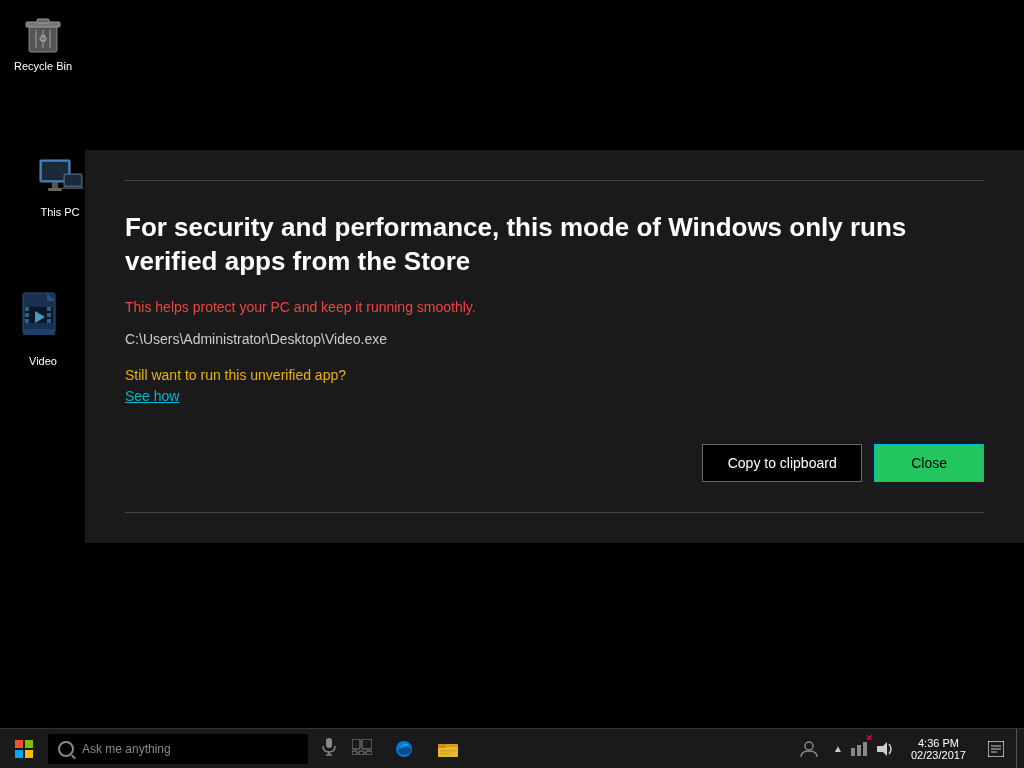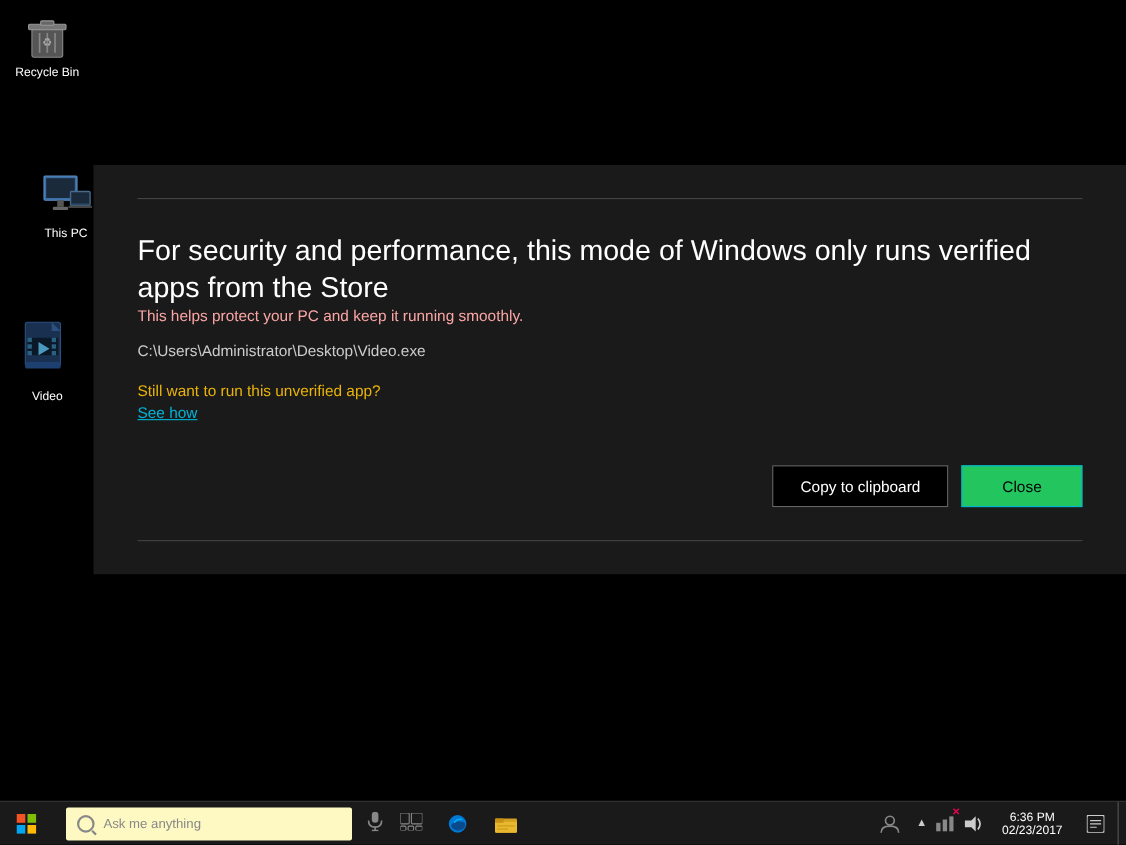--- a/index.html
+++ b/index.html
@@ -64,28 +64,29 @@
     }
 
     .dialog-top-line {
       height: 1px;
       background: #444;
       margin-bottom: 30px;
     }
 
     .dialog-title {
       font-size: 26px;
-      font-weight: 400;
+      font-weight: 700;
       color: #fff;
       line-height: 1.3;
+      margin-bottom: 20px;
     }
 
     .dialog-subtitle {
       font-size: 14px;
-      color: #fca5a5;
+      color: #ef4444;
       margin-bottom: 16px;
     }
 
     .dialog-filepath {
       font-size: 14px;
       color: #ccc;
       margin-bottom: 20px;
     }
 
     .dialog-question {
@@ -155,24 +156,24 @@
       align-items: center;
       justify-content: center;
       cursor: pointer;
       color: #fff;
       font-size: 16px;
     }
 
     .taskbar-search {
       display: flex;
       align-items: center;
-      background: #fef9c3;
+      background: #000000;
       border-radius: 2px;
       padding: 4px 10px;
-      margin-left: 12px;
+      margin-left: 0;
       width: 260px;
       height: 30px;
     }
 
     .taskbar-search-icon {
       width: 16px;
       height: 16px;
       border: 2px solid #888;
       border-radius: 50%;
       margin-right: 8px;
@@ -432,21 +433,21 @@
     </div>
 
     <div style="width:30px;height:40px;display:flex;align-items:center;justify-content:center;cursor:pointer;">
       <svg width="18" height="16" viewBox="0 0 18 16">
         <polygon points="0,5 6,5 10,1 10,15 6,11 0,11" fill="#ccc"></polygon>
         <path d="M12 3 Q16 8 12 13" stroke="#ccc" stroke-width="1.5" fill="none"></path>
       </svg>
     </div>
 
     <div class="taskbar-clock">
-      <span>6:36 PM</span>
+      <span>4:36 PM</span>
       <span>02/23/2017</span>
     </div>
 
     <div class="taskbar-notif">
       <svg width="16" height="16" viewBox="0 0 16 16">
         <rect x="0" y="0" width="16" height="16" rx="2" stroke="#ccc" stroke-width="1.5" fill="none"></rect>
         <line x1="3" y1="5" x2="13" y2="5" stroke="#ccc" stroke-width="1"></line>
         <line x1="3" y1="8" x2="13" y2="8" stroke="#ccc" stroke-width="1"></line>
         <line x1="3" y1="11" x2="9" y2="11" stroke="#ccc" stroke-width="1"></line>
       </svg>

